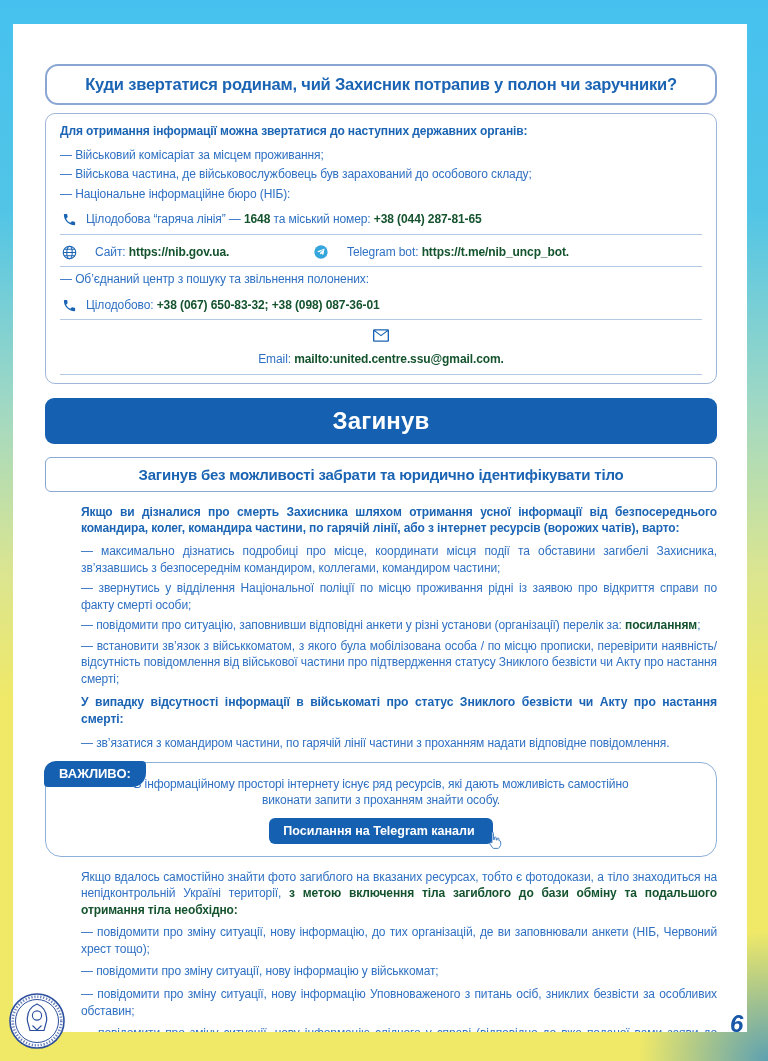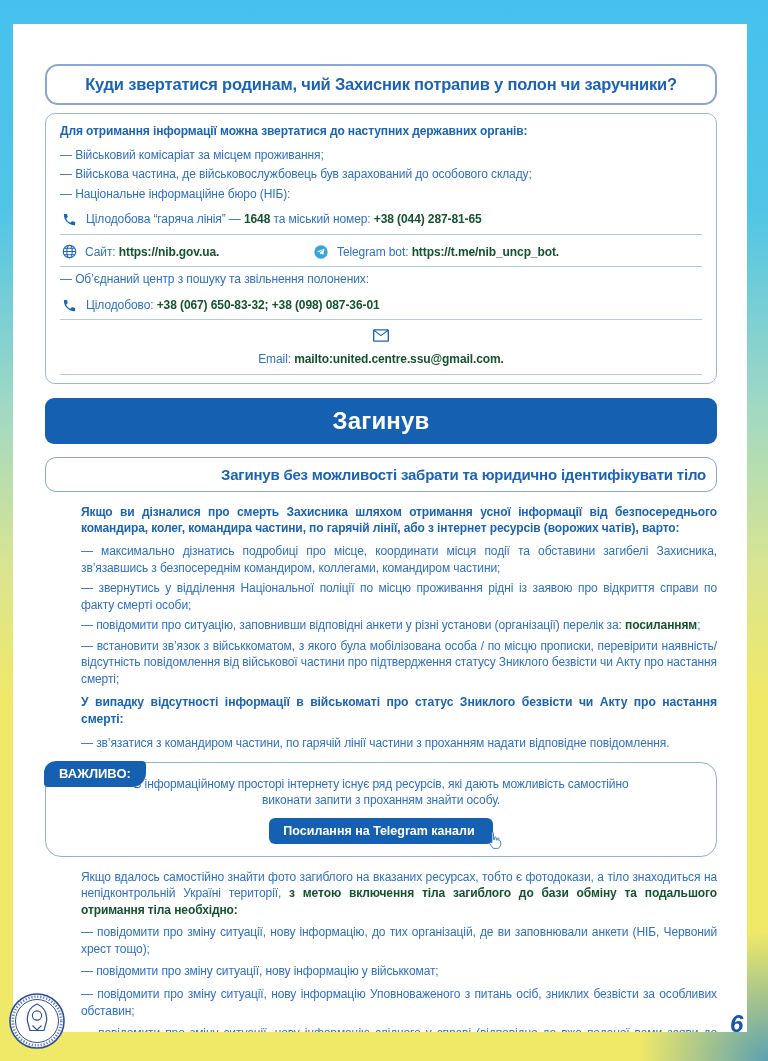--- a/index.html
+++ b/index.html
@@ -15,33 +15,33 @@
     position: absolute; left: 13px; top: 24px; right: 21px; bottom: 29px;
     background: #ffffff; padding: 40px 30px 0 32px; overflow: hidden;
   }
   p, .txt { color: #2f70c2; font-size: 12px; line-height: 1.38; letter-spacing: -0.1px; text-align: justify; }
   b { color: #14532d; }
 
   .banner-outline {
     border: 2px solid #8aa6d3; border-radius: 13px; text-align: center;
     color: #1b64b4; font-weight: bold; padding: 9px 10px; font-size: 16.5px; letter-spacing: -0.2px;
   }
-  .banner-outline.sub { font-size: 15px; margin-top: 13px; padding: 8px 10px; border-radius: 11px; border-width: 1.5px; text-align: right; }
+  .banner-outline.sub { font-size: 15px; margin-top: 13px; padding: 8px 10px; border-radius: 6px; border-width: 1.5px; }
 
   .contact-box {
     margin-top: 8px; border: 1.5px solid #9fb6da; border-radius: 10px;
     padding: 9px 14px 8px 14px;
   }
   .contact-box .intro { font-weight: bold; color: #1b64b4; margin-bottom: 7px; }
   .contact-box .bullet { margin-top: 3px; }
   .row { display: flex; align-items: center; gap: 9px; margin-top: 6px; padding: 3px 2px 6px 2px; border-bottom: 1px solid #b4c9e4; }
   .row .txt { text-align: left; }
   .row.gapped { margin-bottom: 4px; }
   .icon { flex: 0 0 auto; display: inline-flex; }
-  .inline-item { display: inline-flex; gap: 8px; }
+  .inline-item { display: inline-flex; align-items: center; gap: 18px; }
   .inline-item.first { min-width: 242px; }
 
   .banner-fill {
     margin-top: 14px; background: #1560b0; border-radius: 9px; text-align: center;
     color: #ffffff; font-weight: bold; font-size: 24px; padding: 9px 10px; letter-spacing: 0.2px;
   }
 
   .section { margin-top: 12px; }
   .section p { margin-bottom: 4px; margin-left: 36px; }
   .section .bold { font-weight: bold; color: #1b64b4; margin-bottom: 6px; }

